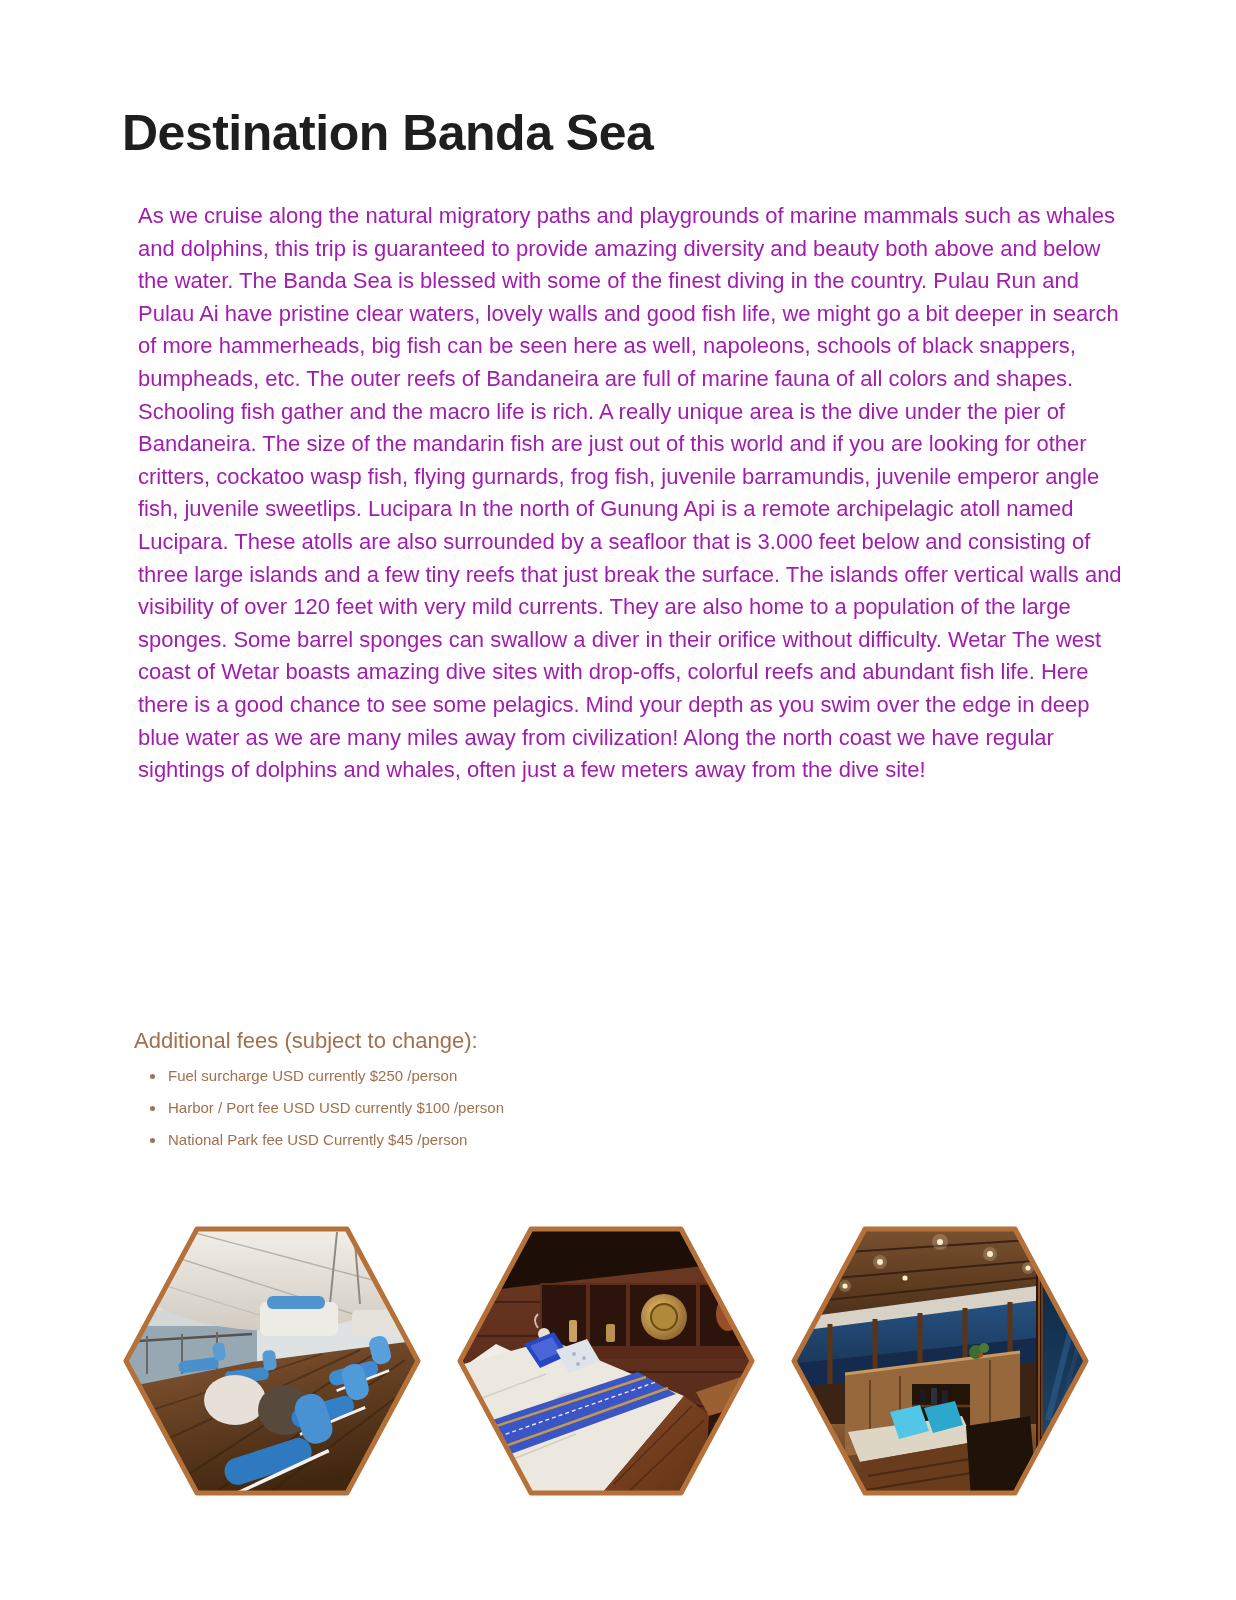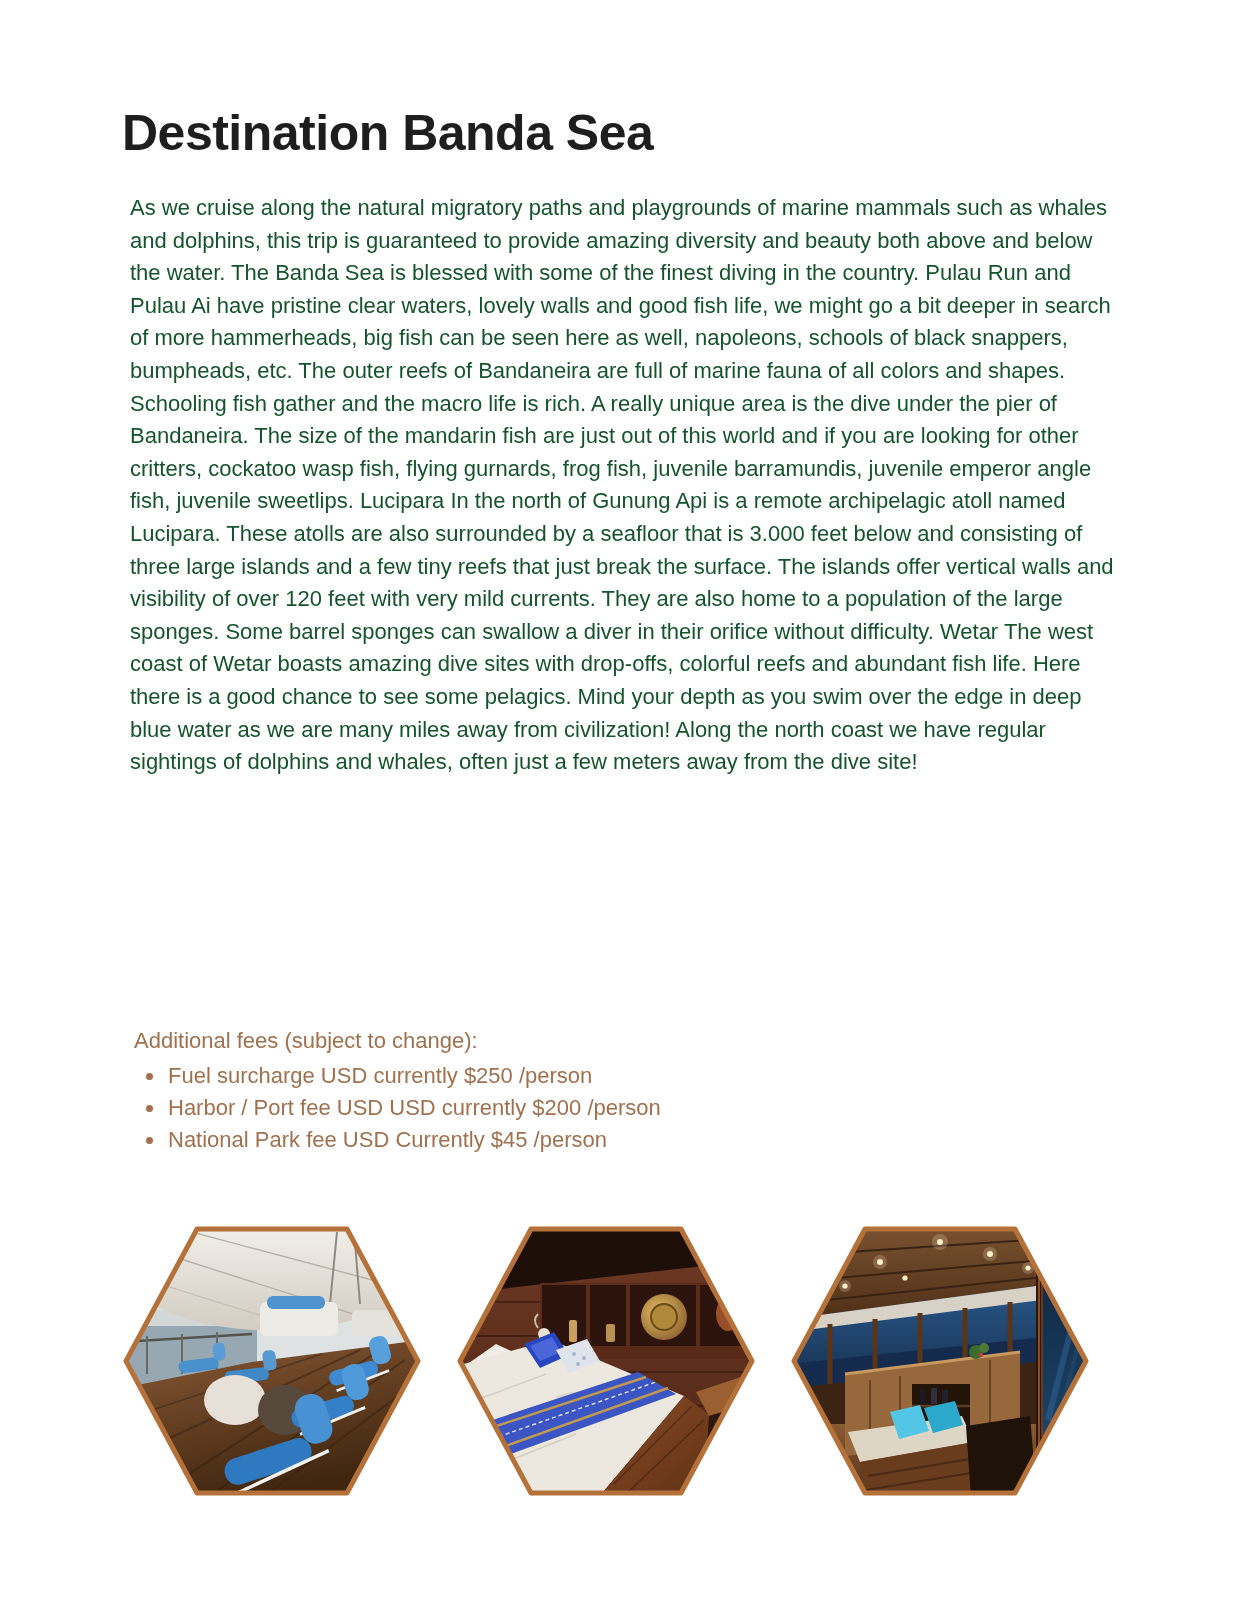--- a/index.html
+++ b/index.html
@@ -19,42 +19,42 @@
     font-size: 50px;
     font-weight: 800;
     letter-spacing: -0.5px;
     color: #1e1e1e;
   }
   .body-paragraph {
     position: absolute;
     left: 122px;
     top: 184px;
     width: 992px;
-    margin: 8px;
+    margin: 16px;
     font-size: 22px;
     line-height: 32.6px;
-    color: #14532d;
+    color: #a21caf;
   }
   .fees-section {
     position: absolute;
     left: 122px;
     top: 1026px;
     width: 992px;
     color: #a1704e;
   }
   .fees-heading {
     font-size: 22px;
     line-height: 30px;
     margin-left: 12px;
   }
   .fees-list {
     margin: 4px 0 0 0;
     padding-left: 44px;
     list-style: disc;
-    font-size: 22px;
+    font-size: 15px;
     line-height: 32px;
   }
   .fees-list li { padding-left: 2px; }
   .gallery {
     position: absolute;
     left: 122px;
     top: 1224px;
     display: flex;
     gap: 34px;
   }
@@ -66,21 +66,21 @@
 <div class="page">
 
   <h1 class="page-title">Destination Banda Sea</h1>
 
   <p class="body-paragraph">As we cruise along the natural migratory paths and playgrounds of marine mammals such as whales and dolphins, this trip is guaranteed to provide amazing diversity and beauty both above and below the water. The Banda Sea is blessed with some of the finest diving in the country. Pulau Run and Pulau Ai have pristine clear waters, lovely walls and good fish life, we might go a bit deeper in search of more hammerheads, big fish can be seen here as well, napoleons, schools of black snappers, bumpheads, etc. The outer reefs of Bandaneira are full of marine fauna of all colors and shapes. Schooling fish gather and the macro life is rich. A really unique area is the dive under the pier of Bandaneira. The size of the mandarin fish are just out of this world and if you are looking for other critters, cockatoo wasp fish, flying gurnards, frog fish, juvenile barramundis, juvenile emperor angle fish, juvenile sweetlips. Lucipara In the north of Gunung Api is a remote archipelagic atoll named Lucipara. These atolls are also surrounded by a seafloor that is 3.000 feet below and consisting of three large islands and a few tiny reefs that just break the surface. The islands offer vertical walls and visibility of over 120 feet with very mild currents. They are also home to a population of the large sponges. Some barrel sponges can swallow a diver in their orifice without difficulty. Wetar The west coast of Wetar boasts amazing dive sites with drop-offs, colorful reefs and abundant fish life. Here there is a good chance to see some pelagics. Mind your depth as you swim over the edge in deep blue water as we are many miles away from civilization! Along the north coast we have regular sightings of dolphins and whales, often just a few meters away from the dive site!</p>
 
   <div class="fees-section">
     <div class="fees-heading">Additional fees (subject to change):</div>
     <ul class="fees-list">
       <li>Fuel surcharge USD currently $250 /person</li>
-      <li>Harbor / Port fee USD USD currently $200 /person</li>
+      <li>Harbor / Port fee USD USD currently $100 /person</li>
       <li>National Park fee USD Currently $45 /person</li>
     </ul>
   </div>
 
   <div class="gallery">
 
     <svg class="hex-photo" viewBox="0 0 300 274" role="img">
       <defs>
         <clipPath id="hexclip1">
             <polygon points="4,137 75,5 225,5 296,137 225,269 75,269"></polygon>

